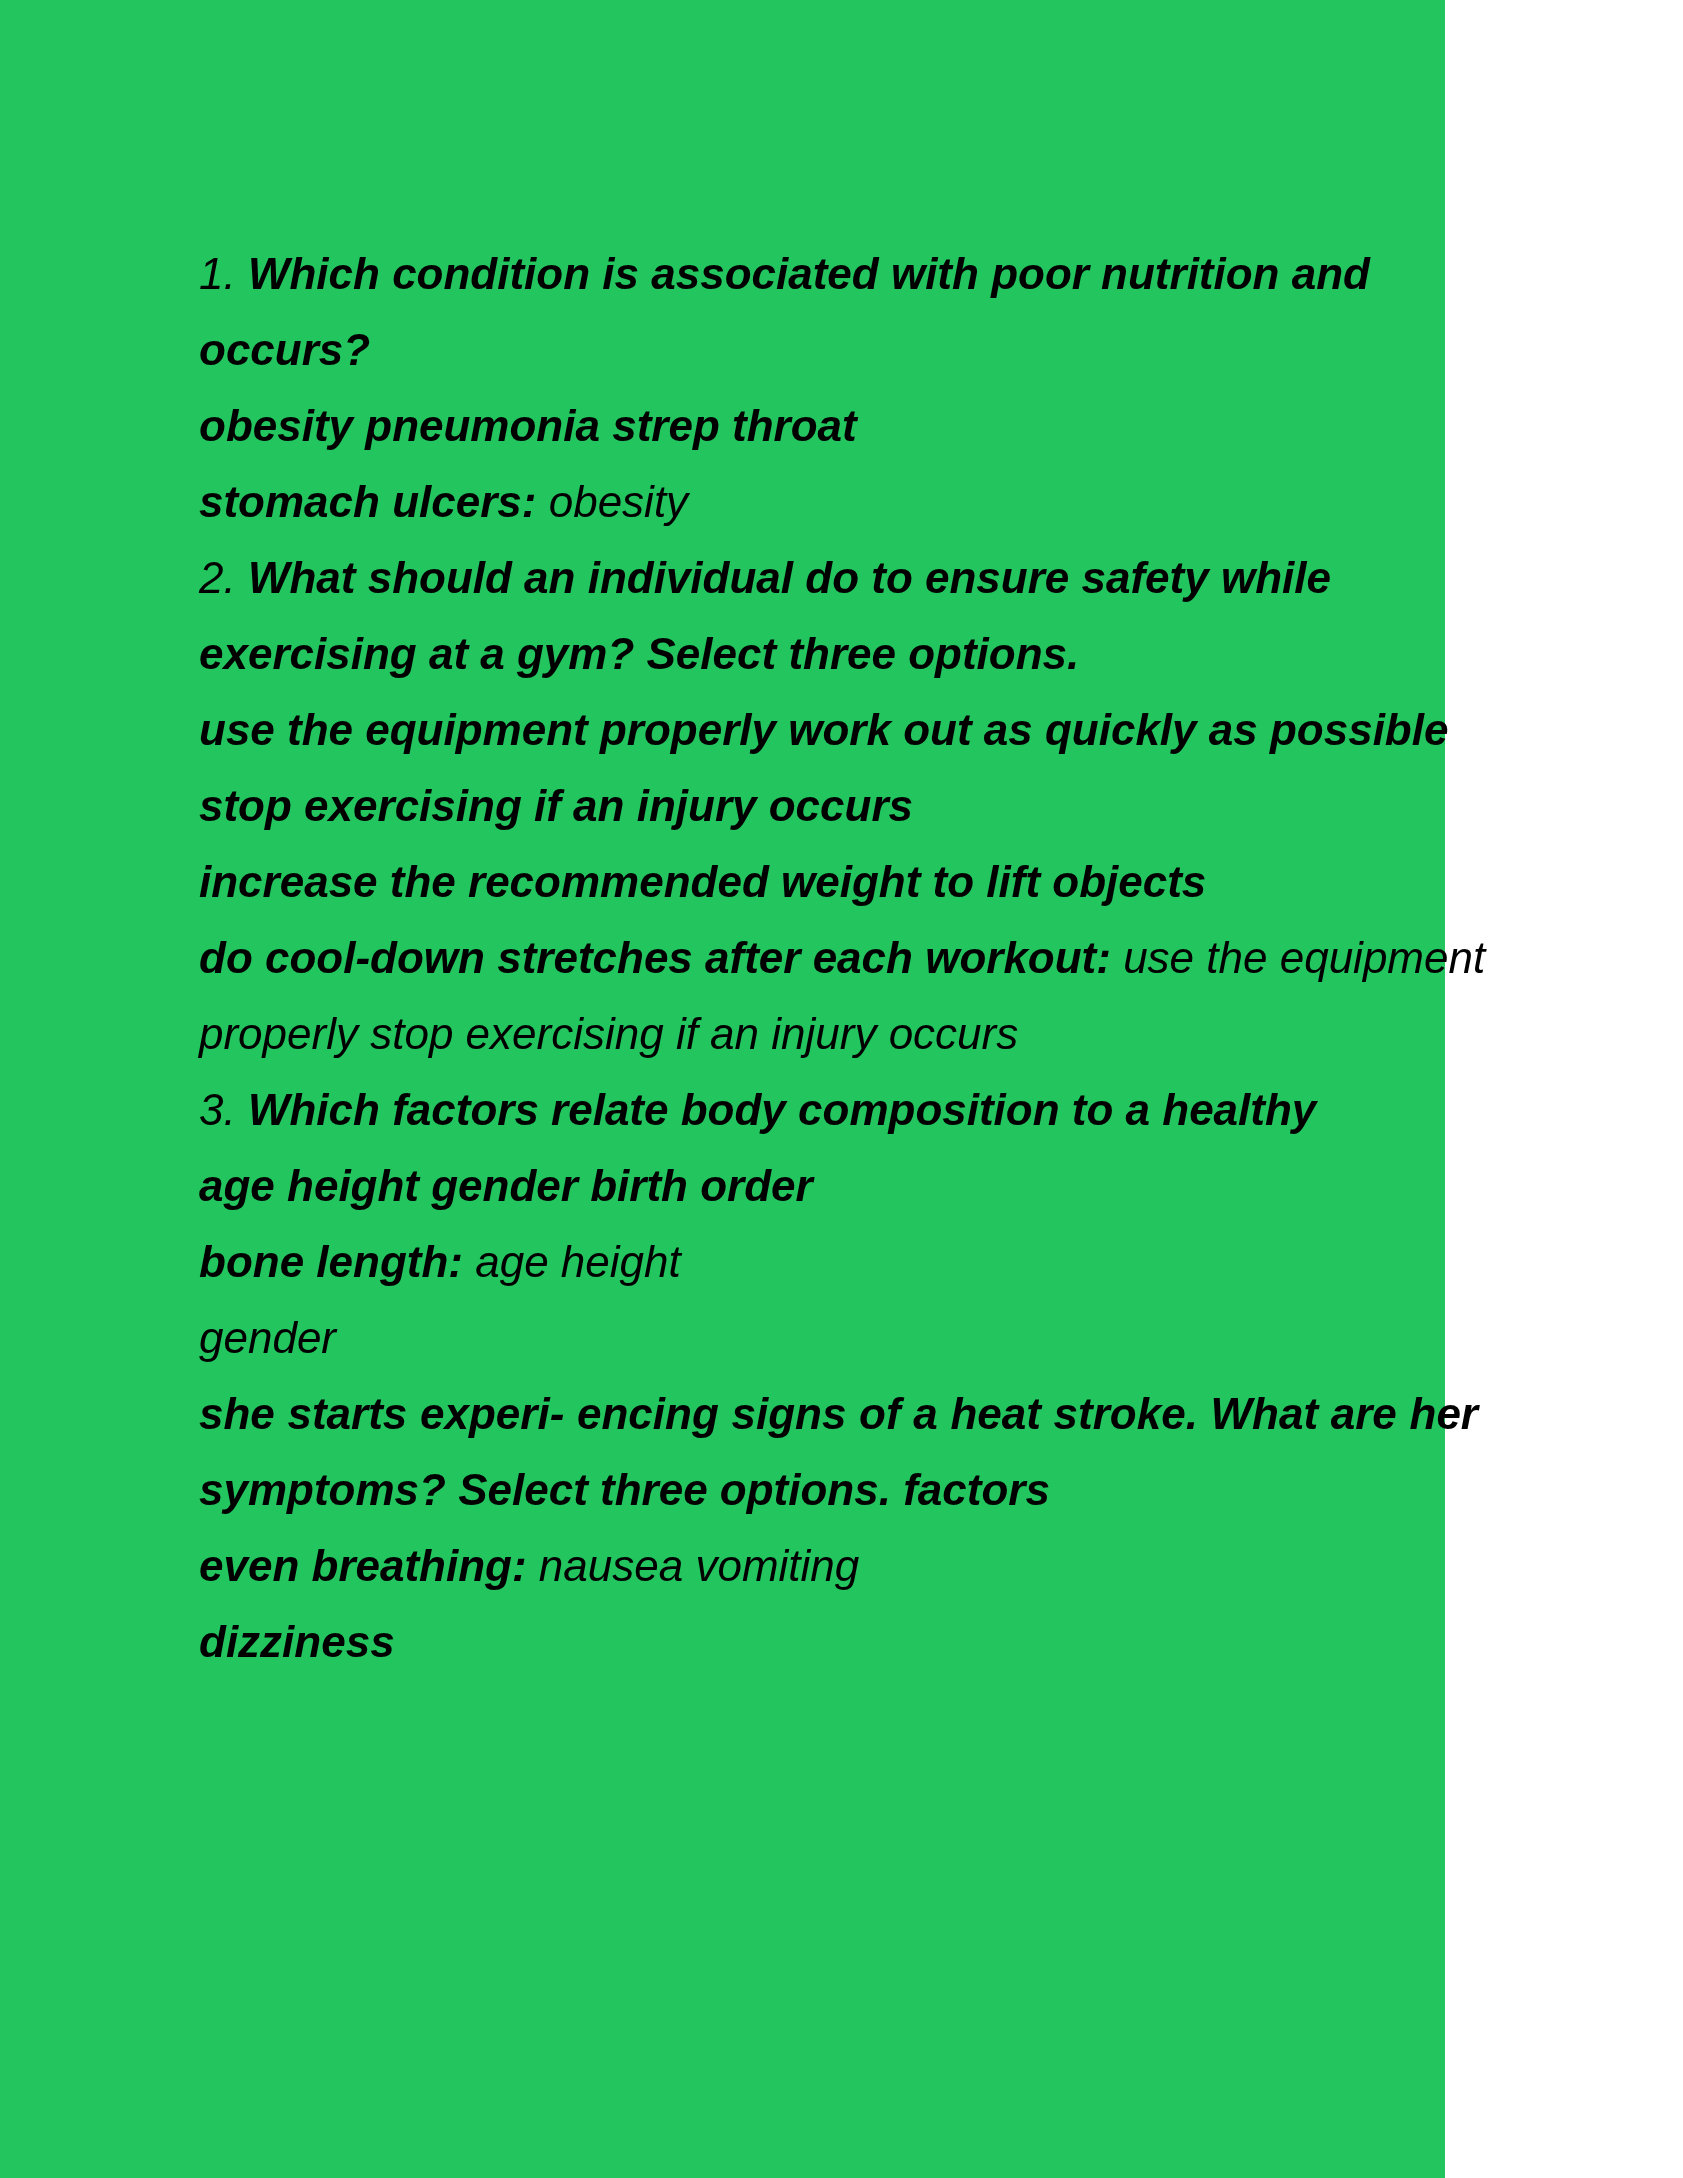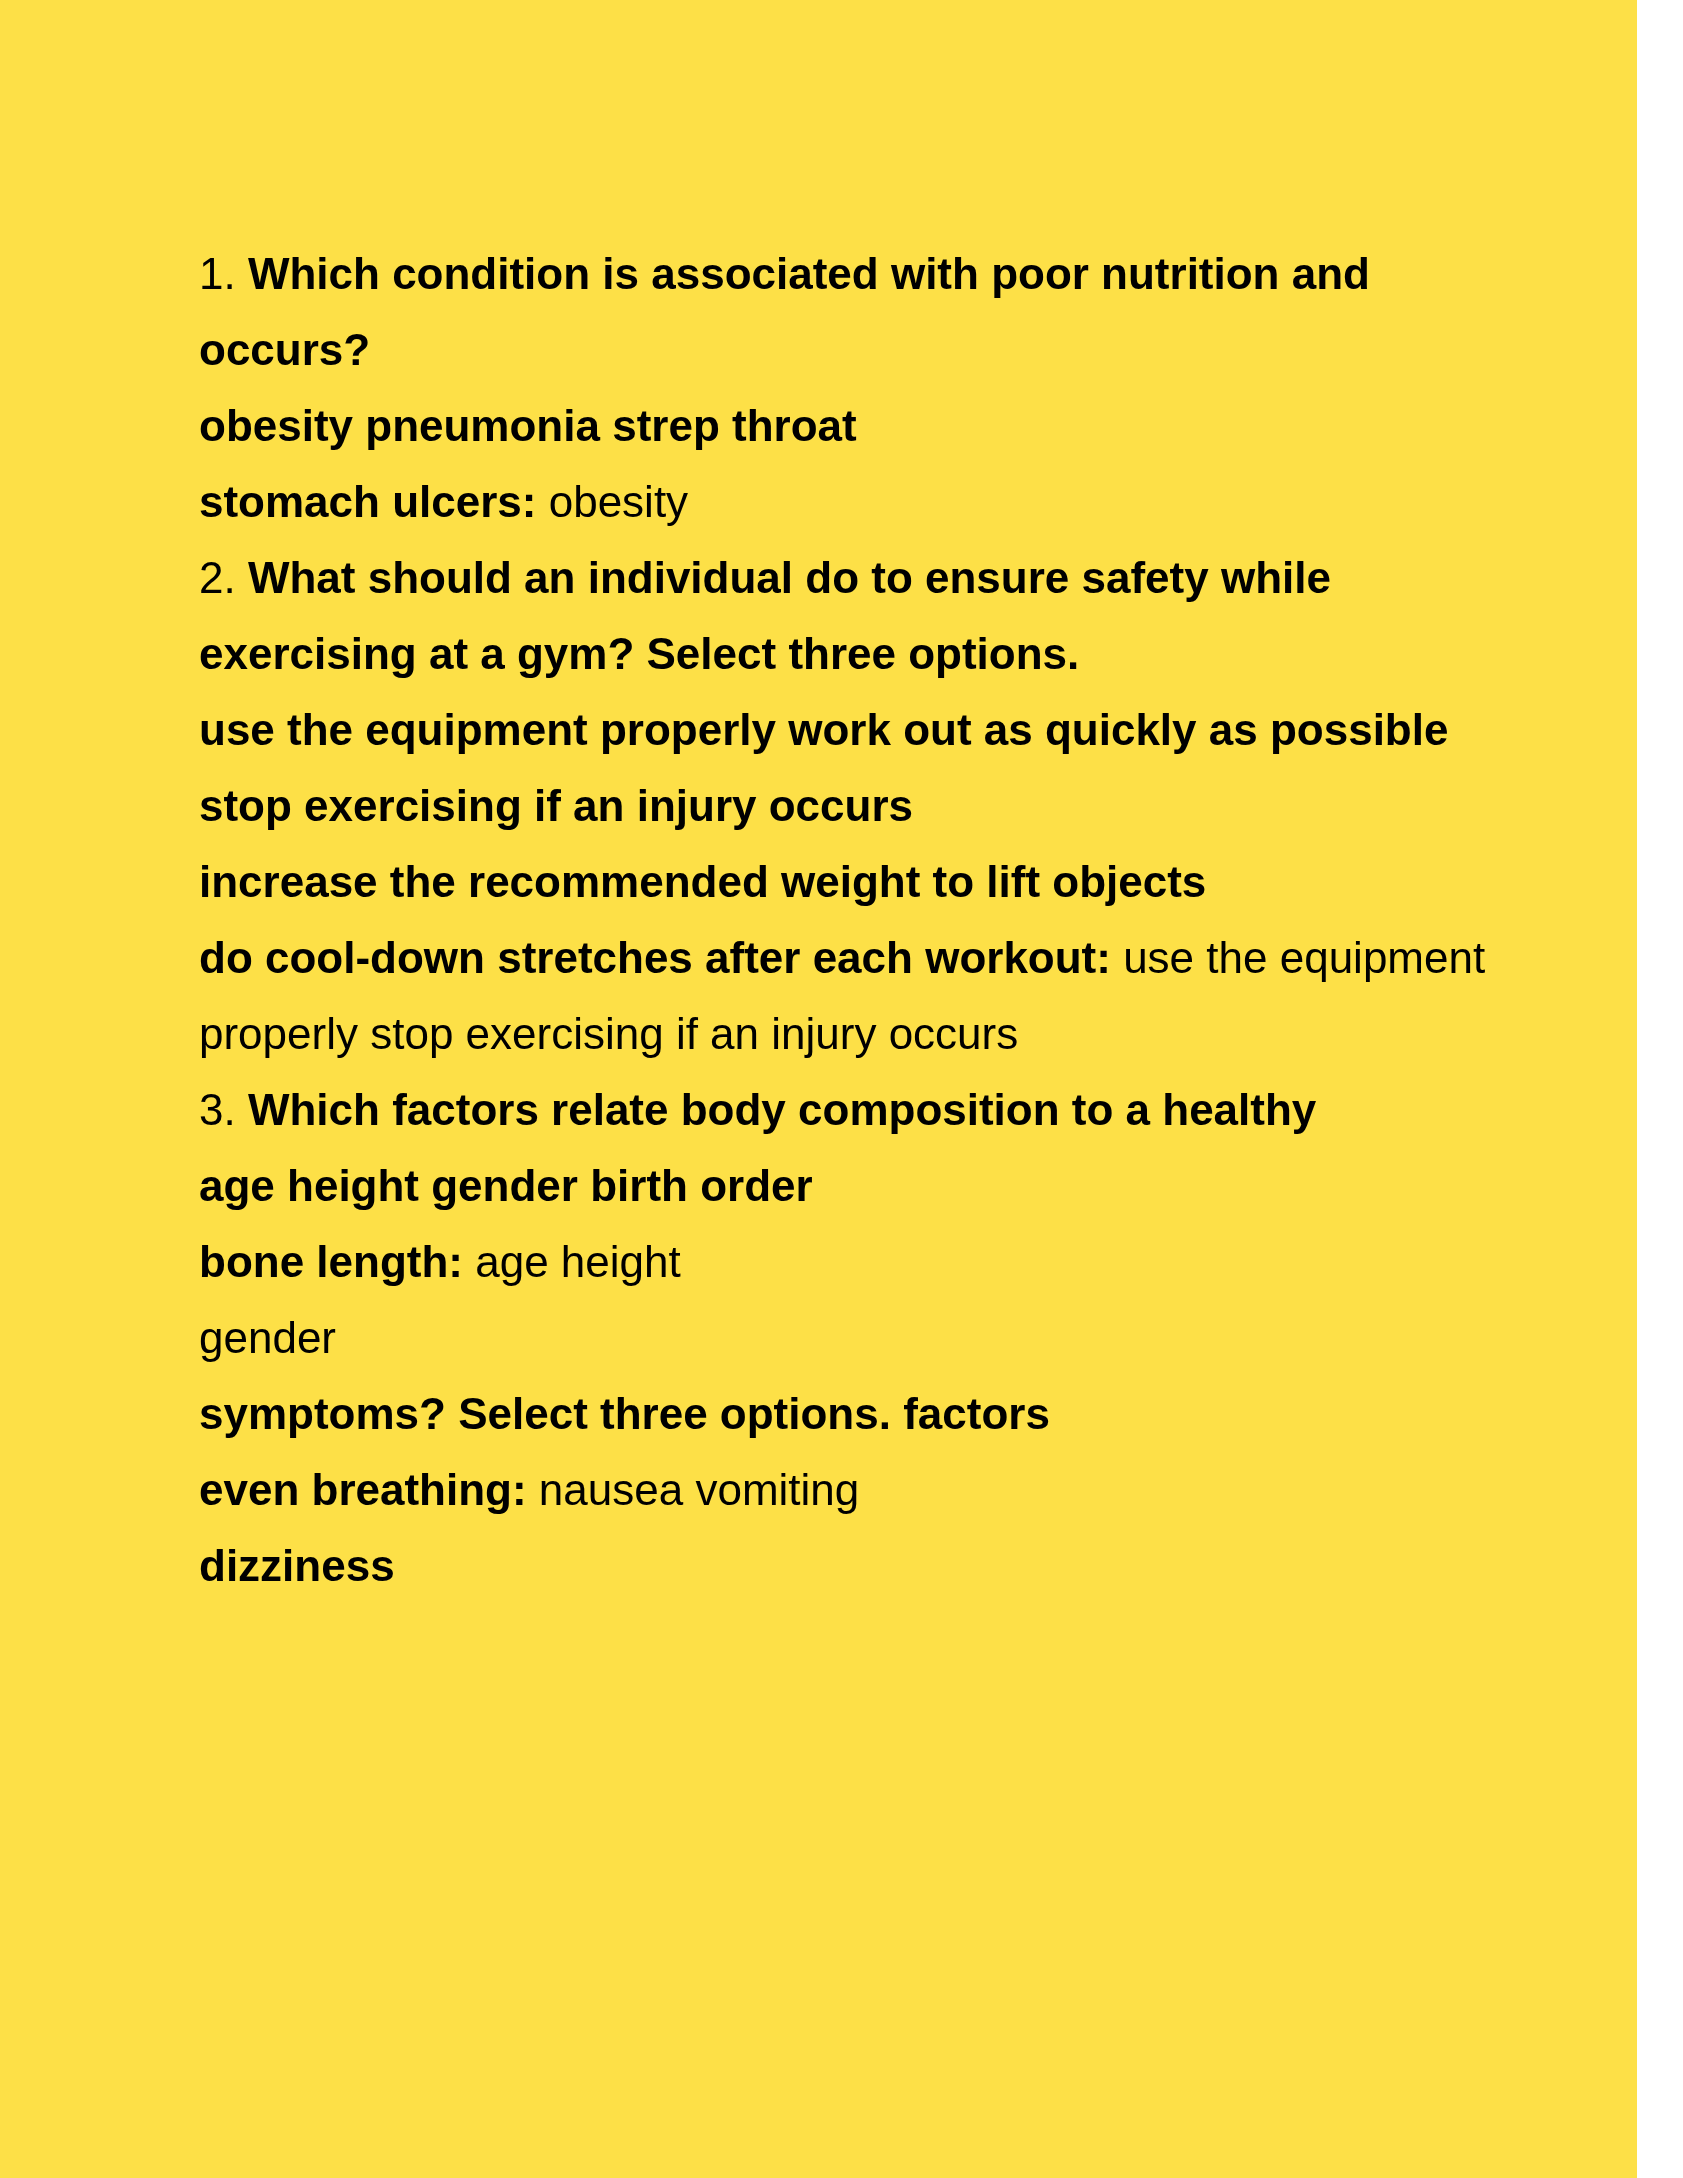--- a/index.html
+++ b/index.html
@@ -11,23 +11,24 @@
       width: 1683px;
       height: 2178px;
       position: relative;
       overflow: hidden;
       font-family: "Liberation Sans", sans-serif;
       color: #000000;
     }
     .page {
       position: absolute;
       left: 0; top: 0;
-      width: 1637px;
+      width: 1445px;
       height: 2178px;
-      background: #fde047;
+      background: #22c55e;
+      font-style: italic;
     }
     .content {
       position: absolute;
       left: 199px;
       top: 236px;
       width: 1279px;
     }
     .line {
       height: 76px;
       line-height: 76px;
@@ -66,20 +67,21 @@
     </div>
 
     <div>
       <div class="line"><span class="r">3.</span> <span class="b">Which factors relate body composition to a healthy</span></div>
       <div class="line b">age height gender birth order</div>
       <div class="line"><span class="b">bone length:</span> <span class="r">age height</span></div>
       <div class="line r">gender</div>
     </div>
 
     <div>
+      <div class="line b justified">she starts experi- encing signs of a heat stroke. What are her</div>
       <div class="line b">symptoms? Select three options. factors</div>
       <div class="line"><span class="b">even breathing:</span> <span class="r">nausea vomiting</span></div>
       <div class="line b">dizziness</div>
     </div>
 
   </div>
 </div>
 
 
 </body></html>

